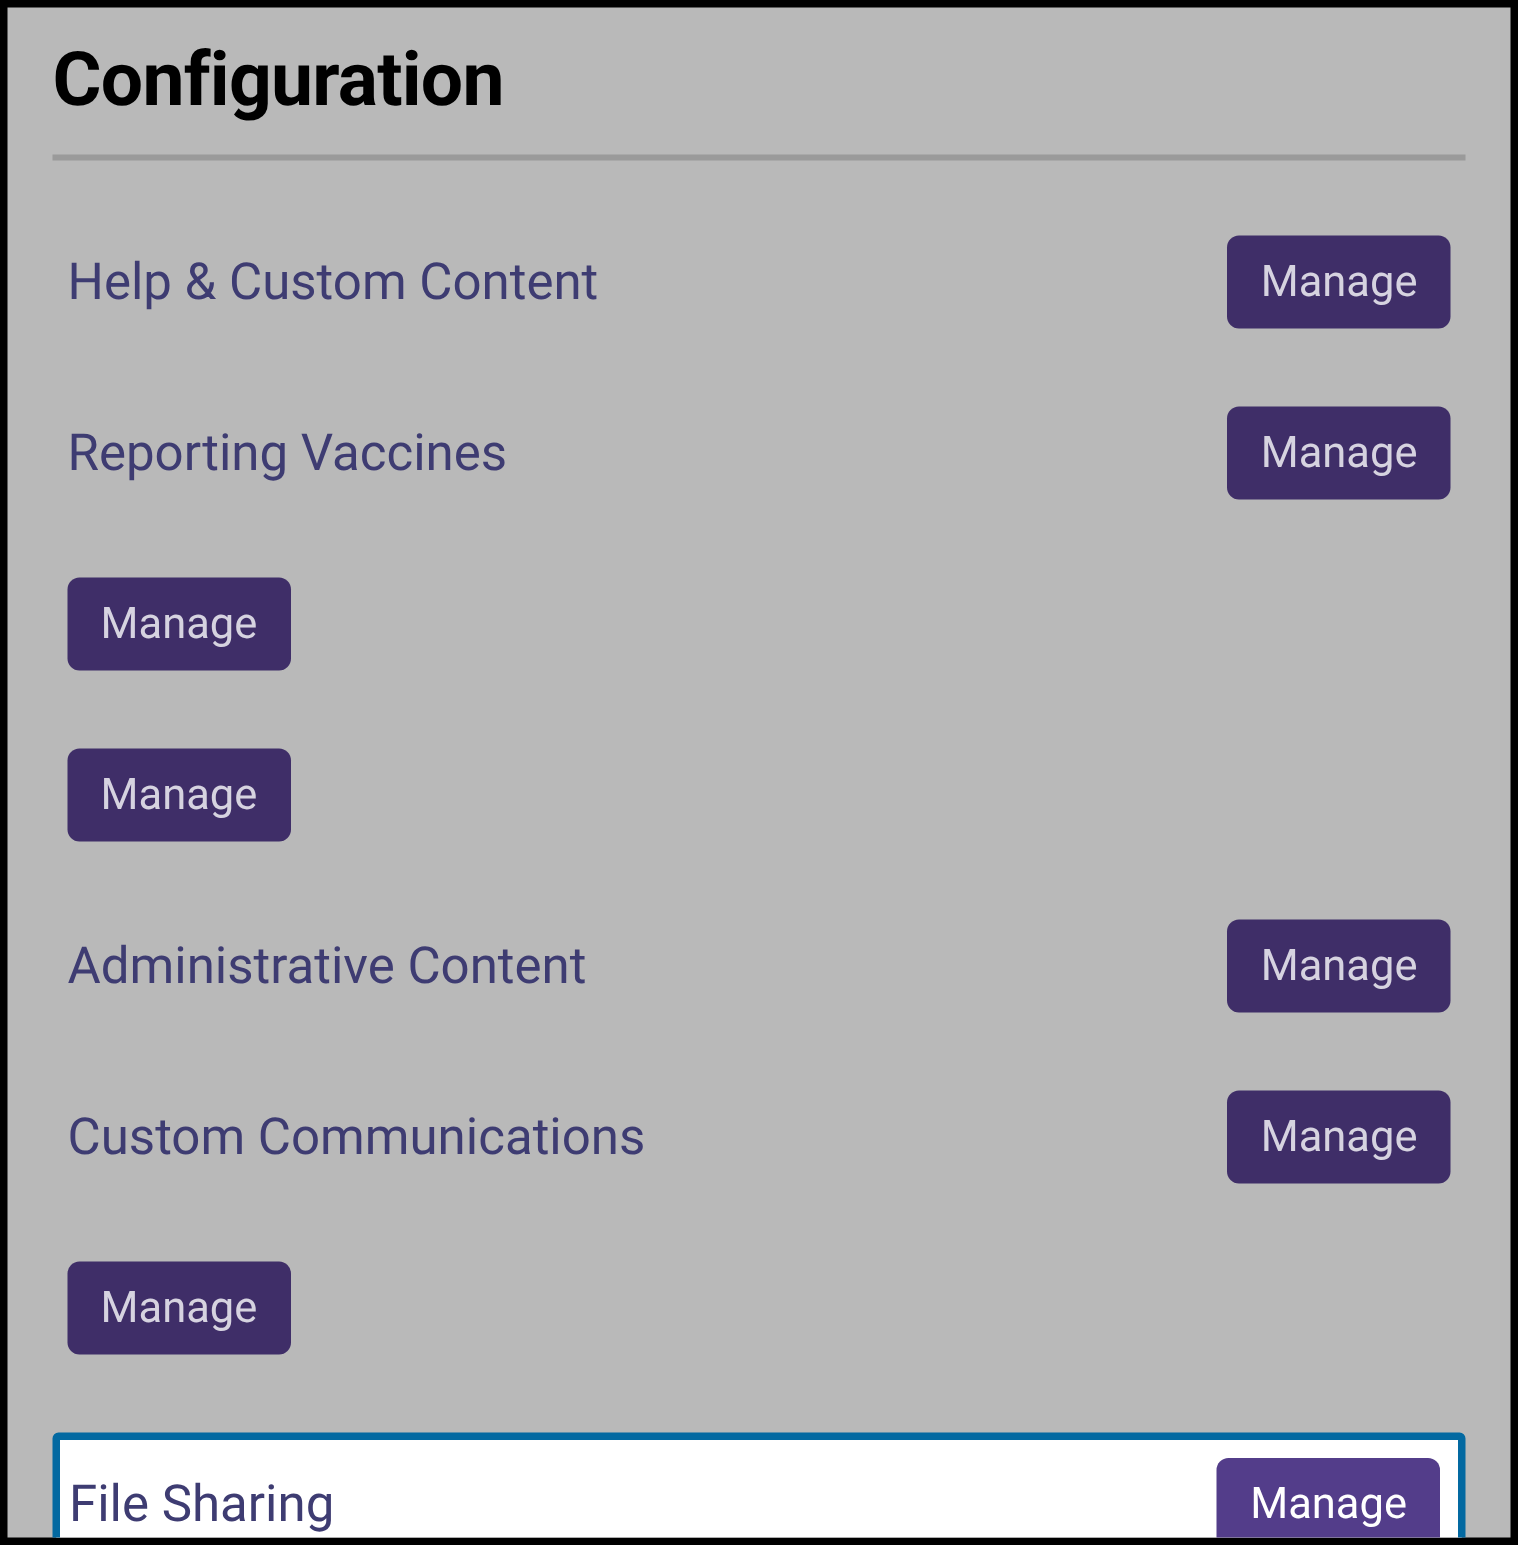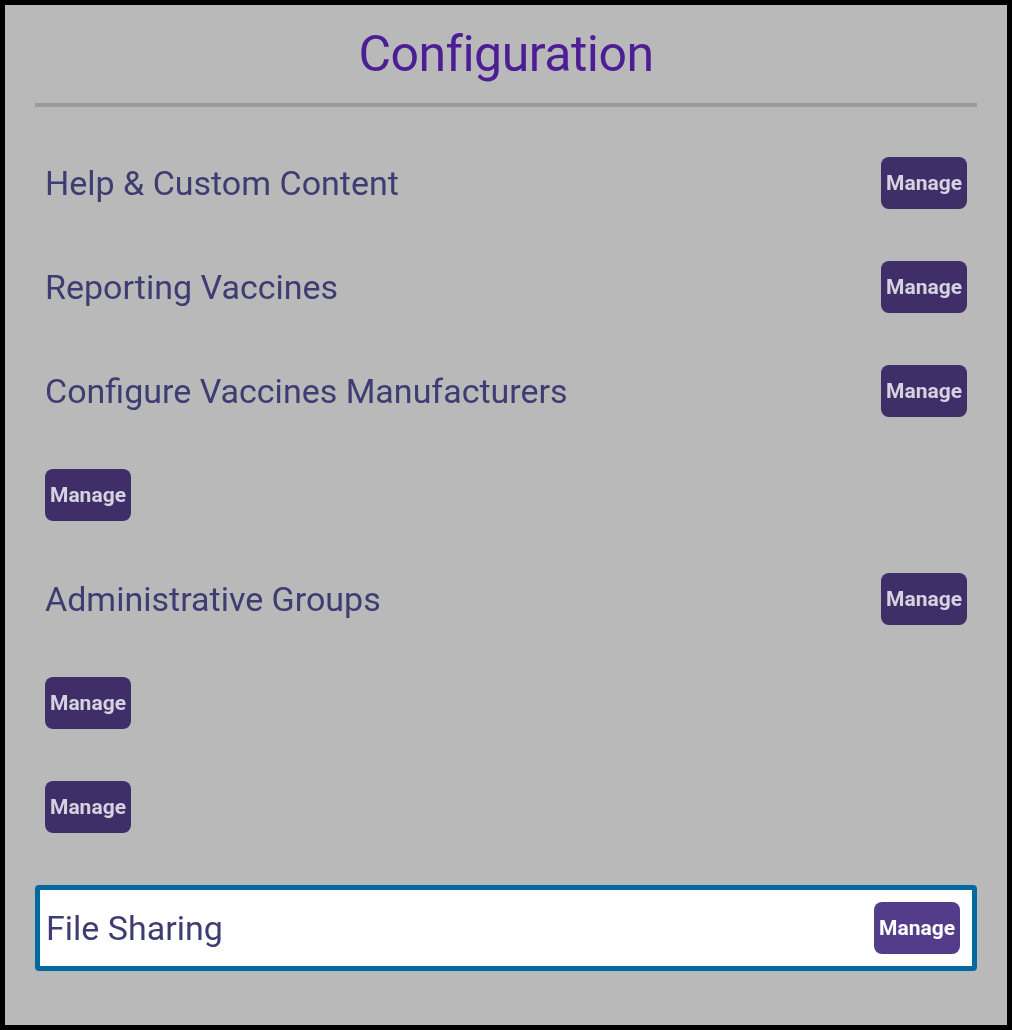--- a/index.html
+++ b/index.html
@@ -12,25 +12,24 @@
       background: #b9b9b9;
       width: 1012px;
       height: 1030px;
       border: 5px solid #000;
     }
     .container {
       padding: 20px 30px;
     }
     .page-title {
       font-size: 50px;
-      font-weight: 400;
-      color: #4c1d95;
+      font-weight: 700;
+      color: #000000;
       margin-bottom: 20px;
       letter-spacing: -0.5px;
-      text-align: center;
     }
     .divider {
       border: none;
       border-top: 4px solid #9a9a9a;
       margin-bottom: 50px;
     }
     .config-list {
       display: flex;
       flex-direction: column;
       gap: 52px;
@@ -42,25 +41,25 @@
       align-items: center;
     }
     .config-label {
       font-size: 34px;
       font-weight: 400;
       color: #3e3c72;
     }
     .manage-button {
       background: #3f2e68;
       color: #d6d3e0;
-      font-size: 21px;
-      font-weight: 700;
+      font-size: 29px;
+      font-weight: 400;
       border: none;
       border-radius: 8px;
-      padding: 14px 5px;
+      padding: 14px 22px;
       cursor: pointer;
       font-family: inherit;
     }
     .config-row.highlighted {
       background: #ffffff;
       border: 5px solid #0369a1;
       border-radius: 4px;
       padding: 12px 12px 12px 0;
       margin-left: -10px;
       margin-right: -10px;
@@ -85,34 +84,34 @@
       <span class="config-label">Help &amp; Custom Content</span>
       <button class="manage-button">Manage</button>
     </div>
 
     <div class="config-row">
       <span class="config-label">Reporting Vaccines</span>
       <button class="manage-button">Manage</button>
     </div>
 
     <div class="config-row">
-      <span class="config-label">Configure Vaccines Manufacturers</span>
       <button class="manage-button">Manage</button>
     </div>
 
     <div class="config-row">
       <button class="manage-button">Manage</button>
     </div>
 
     <div class="config-row">
-      <span class="config-label">Administrative Groups</span>
+      <span class="config-label">Administrative Content</span>
       <button class="manage-button">Manage</button>
     </div>
 
     <div class="config-row">
+      <span class="config-label">Custom Communications</span>
       <button class="manage-button">Manage</button>
     </div>
 
     <div class="config-row">
       <button class="manage-button">Manage</button>
     </div>
 
     <div class="config-row highlighted">
       <span class="config-label">File Sharing</span>
       <button class="manage-button">Manage</button>

